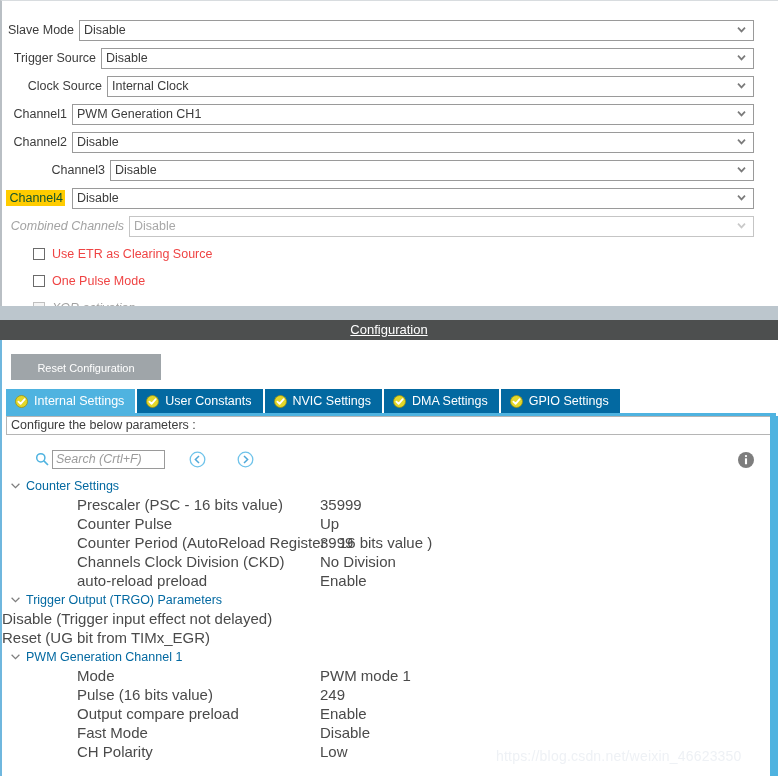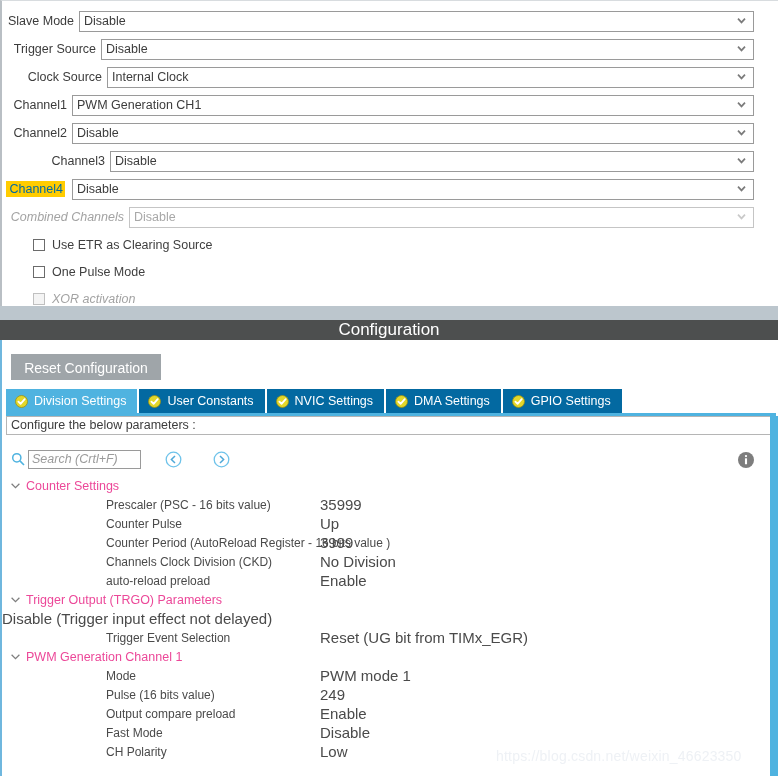--- a/index.html
+++ b/index.html
@@ -15,34 +15,34 @@
   }
   #root { position: relative; width: 778px; height: 776px; }
 
   
   .mode-panel {
     position: absolute; left: 0; top: 0;
     width: 778px; height: 306px;
     background: #ffffff;
     border-left: 2px solid #b9bfc4;
     border-top: 1px solid #d8dcdf;
-    padding-top: 6px;
+    padding-top: 15px;
   }
   .mode-row {
     display: flex; align-items: center;
     height: 28px; padding-right: 24px;
   }
   .mode-label {
     font-size: 12.5px; color: #3c3c3c;
     text-align: right; white-space: nowrap;
     padding-right: 5px;
   }
   .mode-label.disabled { color: #a3a3a3; font-style: italic; }
   .highlight-label {
-    background: #ffcc00; color: #0369a1;
+    background: #ffcc00; color: #14532d;
     padding: 1px 2px 1px 3px; margin-right: 2px; margin-top: 13px;
   }
   .combo {
     flex: 1 1 auto; position: relative;
     height: 21px; background: #ffffff;
     border: 1px solid #9a9a9a;
     display: flex; align-items: center;
     padding-left: 4px; font-size: 12.5px;
     color: #3c3c3c; overflow: hidden; white-space: nowrap;
   }
@@ -56,47 +56,47 @@
   .check-row {
     display: flex; align-items: center;
     height: 27px; padding-left: 31px;
   }
   .cbox {
     width: 12px; height: 12px;
     border: 1px solid #6b6b6b; background: #fff;
     margin-right: 7px; flex: none;
   }
   .cbox.disabled { border-color: #c0c0c0; background: #f4f4f4; }
-  .check-label { font-size: 12.5px; color: #404040; }
+  .check-label { font-size: 12.5px; color: #ef4444; }
   .check-label.disabled { color: #a3a3a3; font-style: italic; }
 
   
   .sep-band {
     position: absolute; left: 0; top: 306px;
     width: 778px; height: 14px; background: #bcc6cd;
   }
   .config-title {
     position: absolute; left: 0; top: 320px;
     width: 778px; height: 36px;
     background: #4d4f4f; color: #ffffff;
-    font-size: 17px; text-align: center; line-height: 20px;
+    font-size: 13px; text-align: center; line-height: 20px; text-decoration: underline;
   }
 
   
   .config-body {
     position: absolute; left: 0; top: 340px;
     width: 778px; height: 436px;
     background: #ffffff;
     border-left: 2px solid #6fb7de;
   }
   .reset-btn {
     position: absolute; left: 9px; top: 14px;
     width: 150px; height: 26px;
     background: #9fa5a9; color: #ffffff;
-    border: none; font-size: 14px;
+    border: none; font-size: 11px;
     font-family: "Liberation Sans", sans-serif;
     text-align: center; line-height: 26px; cursor: pointer;
   }
 
   
   .tabbar {
     position: absolute; left: 4px; top: 49px;
     height: 24px; display: flex; align-items: flex-end;
   }
   .tab {
@@ -123,21 +123,21 @@
   }
   .right-rail {
     position: absolute; right: 0; top: 76px;
     width: 8px; height: 360px; background: #4fb3e0;
   }
 
   
   .search-row {
     position: absolute; left: 0; top: 104px;
     width: 770px; height: 30px;
-    display: flex; align-items: center;
+    display: flex; align-items: center; padding-left: 24px;
   }
   .mag { width: 14px; height: 14px; margin-left: 9px; margin-right: 3px; flex: none; }
   .search-input {
     width: 113px; height: 19px;
     border: 1px solid #9a9a9a; background: #ffffff;
     font-family: "Liberation Sans", sans-serif;
     font-size: 12.5px; font-style: italic; color: #8d8d8d;
     padding-left: 3px; outline: none;
   }
   .search-input::placeholder { color: #9b9b9b; font-style: italic; opacity: 1; }
@@ -149,25 +149,25 @@
     width: 16px; height: 16px; cursor: pointer;
   }
 
   
   .tree { position: absolute; left: 0; top: 136px; width: 770px; }
   .grp-row {
     display: flex; align-items: center;
     height: 19px; padding-left: 8px;
   }
   .grp-chev { width: 11px; height: 11px; margin-right: 5px; flex: none; }
-  .grp-name { font-size: 12.5px; color: #ec4899; white-space: nowrap; }
+  .grp-name { font-size: 12.5px; color: #0369a1; white-space: nowrap; }
   .param-row { display: flex; height: 19px; align-items: center; }
   .param-name {
-    width: 318px; padding-left: 104px;
-    font-size: 12px; color: #4a4a4a; white-space: nowrap;
+    width: 318px; padding-left: 75px;
+    font-size: 15px; color: #4a4a4a; white-space: nowrap;
   }
   .param-value { font-size: 15px; color: #4a4a4a; white-space: nowrap; }
 
   .watermark {
     position: absolute; left: 496px; top: 748px;
     font-size: 14px; color: #eef1f5; white-space: nowrap;
     letter-spacing: 0.2px;
   }
 </style>
 </head>
@@ -289,21 +289,21 @@
   <div class="config-body">
 
     <button class="reset-btn">Reset Configuration</button>
 
     <div class="tabbar" id="tabbar">
         <div class="tab active">
           <span class="tick"><svg viewBox="0 0 13 13" width="13" height="13">
               <circle cx="6.5" cy="6.5" r="6" fill="#e3d72a" stroke="#9a9116" stroke-width="0.8"></circle>
               <path d="M3.4 6.6 L5.6 8.9 L9.7 4.2" fill="none" stroke="#ffffff" stroke-width="1.8" stroke-linecap="round" stroke-linejoin="round"></path>
             </svg></span>
-          <span>Division Settings</span>
+          <span>Internal Settings</span>
         </div>
         <div class="tab">
           <span class="tick"><svg viewBox="0 0 13 13" width="13" height="13">
               <circle cx="6.5" cy="6.5" r="6" fill="#e3d72a" stroke="#9a9116" stroke-width="0.8"></circle>
               <path d="M3.4 6.6 L5.6 8.9 L9.7 4.2" fill="none" stroke="#ffffff" stroke-width="1.8" stroke-linecap="round" stroke-linejoin="round"></path>
             </svg></span>
           <span>User Constants</span>
         </div>
         <div class="tab">
           <span class="tick"><svg viewBox="0 0 13 13" width="13" height="13">
@@ -393,21 +393,20 @@
         <div class="grp-row">
           <span class="grp-chev"><svg viewBox="0 0 11 11" width="11" height="11">
               <path d="M1.6 3.8 L5.5 7.6 L9.4 3.8" fill="none" stroke="#7e7e7e" stroke-width="1.25"></path>
             </svg></span>
           <span class="grp-name">Trigger Output (TRGO) Parameters</span>
         </div>
         <div class="param-row">
           <span class="param-value">Disable (Trigger input effect not delayed)</span>
         </div>
         <div class="param-row">
-          <span class="param-name">Trigger Event Selection</span>
           <span class="param-value">Reset (UG bit from TIMx_EGR)</span>
         </div>
         <div class="grp-row">
           <span class="grp-chev"><svg viewBox="0 0 11 11" width="11" height="11">
               <path d="M1.6 3.8 L5.5 7.6 L9.4 3.8" fill="none" stroke="#7e7e7e" stroke-width="1.25"></path>
             </svg></span>
           <span class="grp-name">PWM Generation Channel 1</span>
         </div>
         <div class="param-row">
           <span class="param-name">Mode</span>

